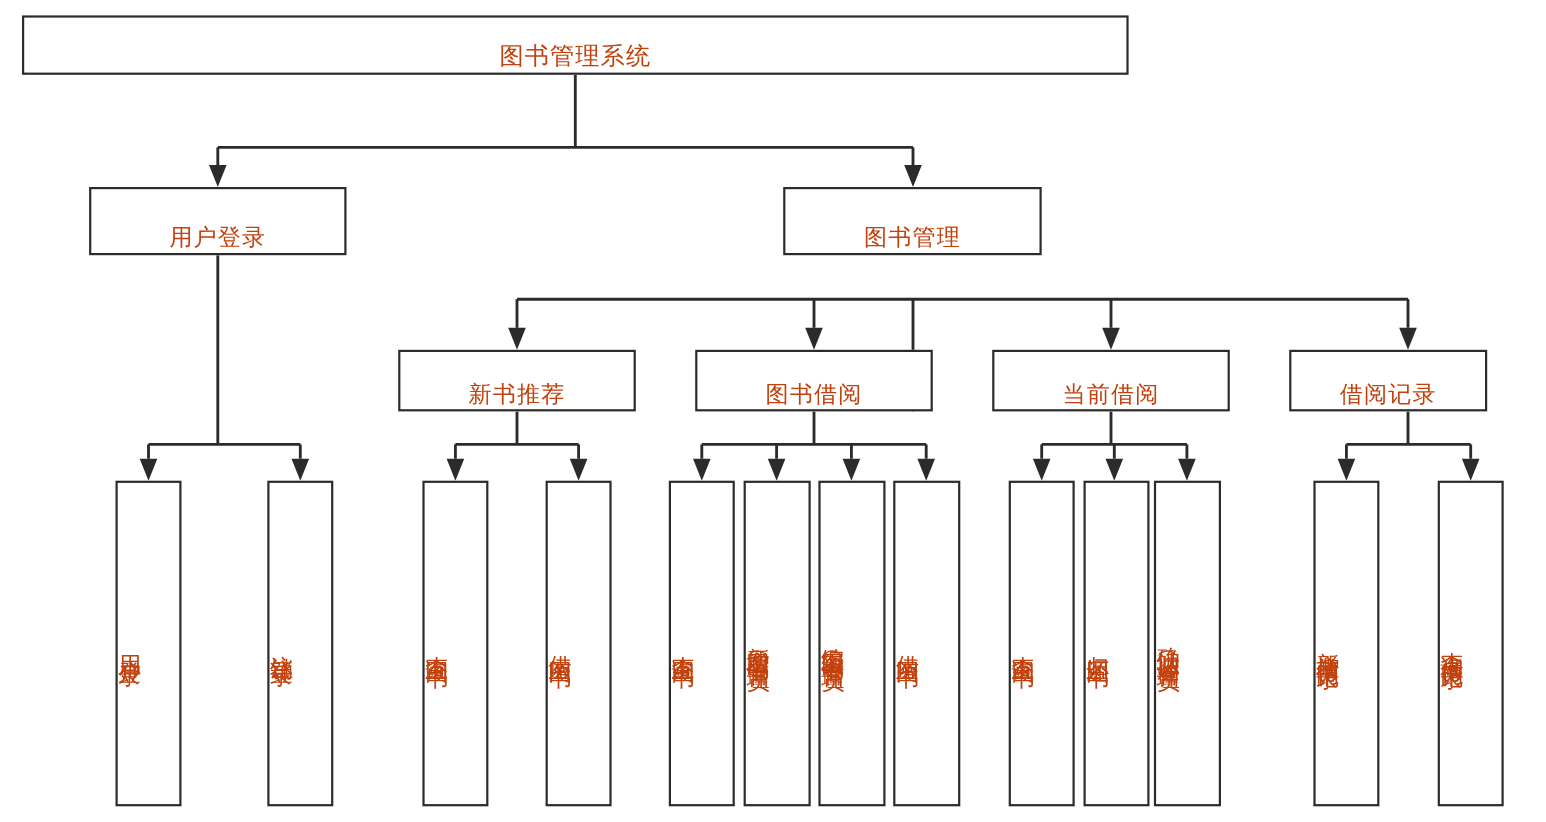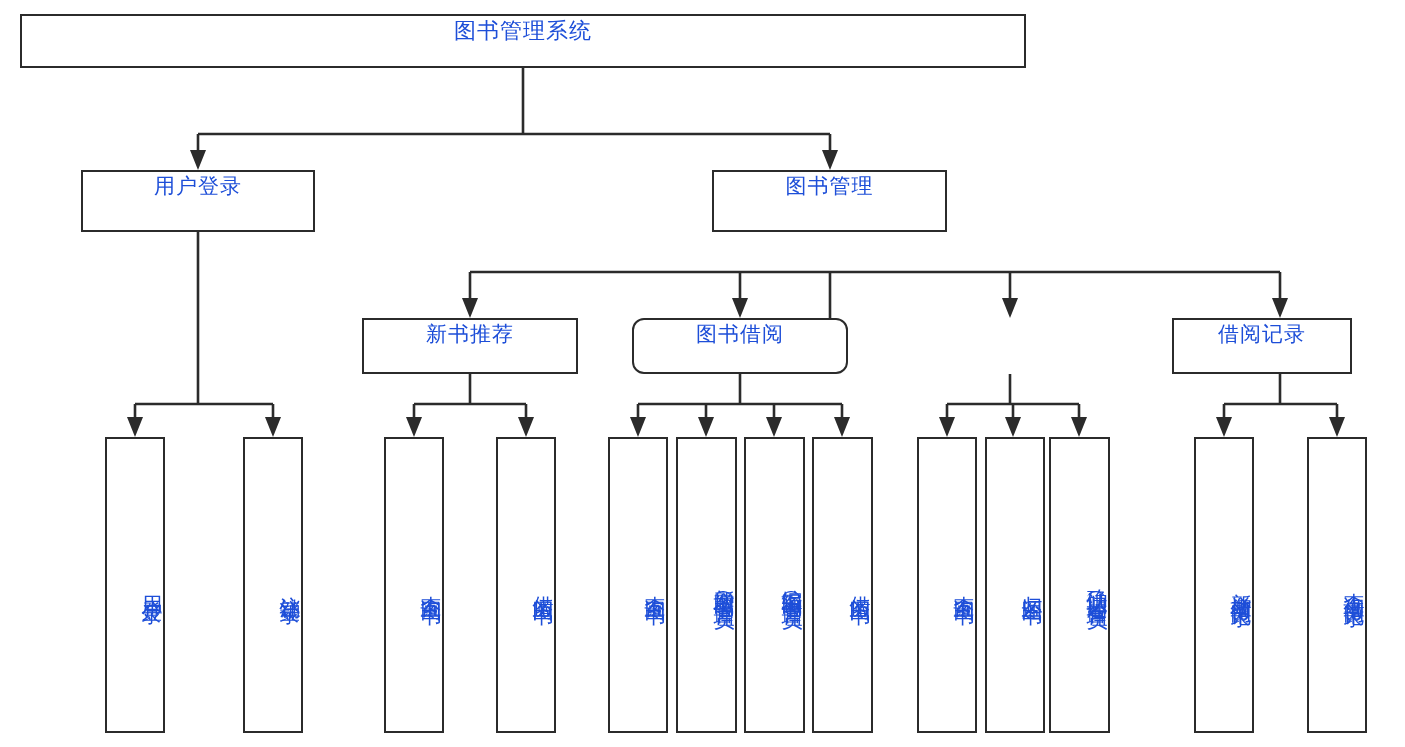--- a/index.html
+++ b/index.html
@@ -13,23 +13,23 @@
   }
   #diagram{
     position:absolute;left:0;top:0;width:1405px;height:747px;
   }
   .node{
     position:absolute;
     box-sizing:border-box;
     background:#ffffff;
     border:2px solid #2b2b2b;
     display:flex;
-    align-items:flex-start;
+    align-items:flex-end;
     justify-content:center;
-    color:#1d4ed8;
+    color:#c2410c;
   }
   .node.horiz{
     font-size:21px;
     letter-spacing:1px;
   }
   .node.vert{
     writing-mode:vertical-rl;
     text-orientation:upright;
     font-size:21px;
     letter-spacing:3px;
@@ -142,22 +142,25 @@
   <div class="node horiz" style="left:81px;top:170px;width:234px;height:62px;">
     <span class="label">用户登录</span>
   </div>
   <div class="node horiz" style="left:362px;top:318px;width:216px;height:56px;">
     <span class="label">新书推荐</span>
   </div>
 
   <div class="node horiz" style="left:712px;top:170px;width:235px;height:62px;">
     <span class="label">图书管理</span>
   </div>
-  <div class="node horiz" style="left:632px;top:318px;width:216px;height:56px;border-radius:12px;">
+  <div class="node horiz" style="left:632px;top:318px;width:216px;height:56px;">
     <span class="label">图书借阅</span>
+  </div>
+  <div class="node horiz" style="left:902px;top:318px;width:216px;height:56px;">
+    <span class="label">当前借阅</span>
   </div>
   <div class="node horiz" style="left:1172px;top:318px;width:180px;height:56px;">
     <span class="label">借阅记录</span>
   </div>
 
   <div class="node vert" style="left:105px;top:437px;width:60px;height:296px;">
     <span class="label">用户登录</span>
   </div>
   <div class="node vert" style="left:243px;top:437px;width:60px;height:296px;">
     <span class="label">注销登录</span>

